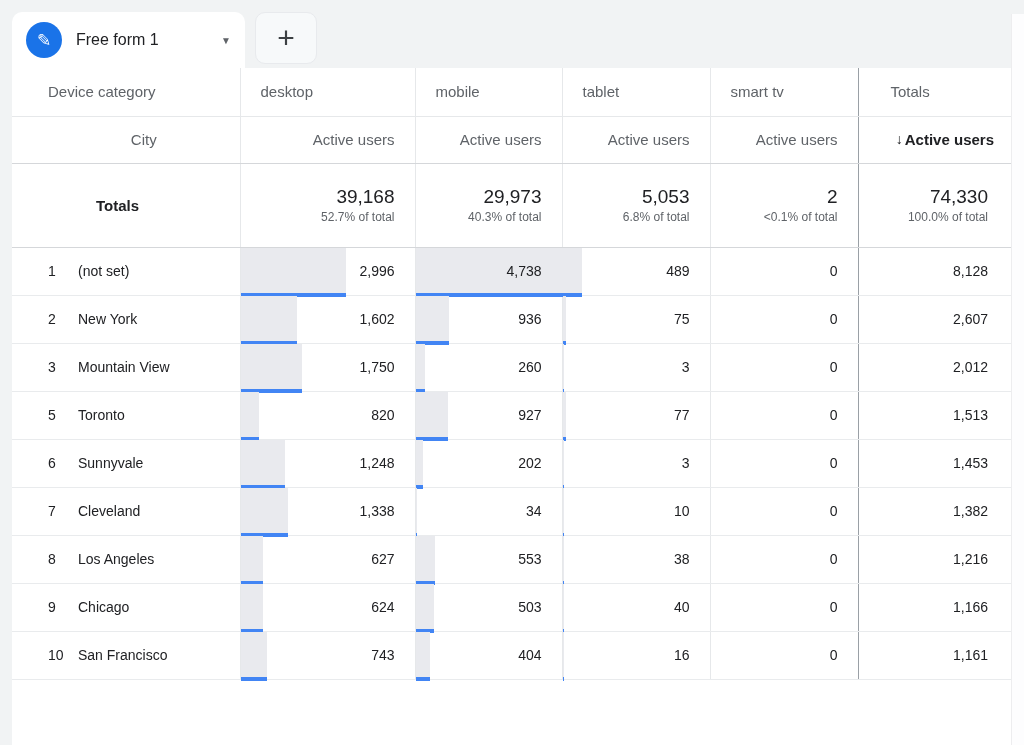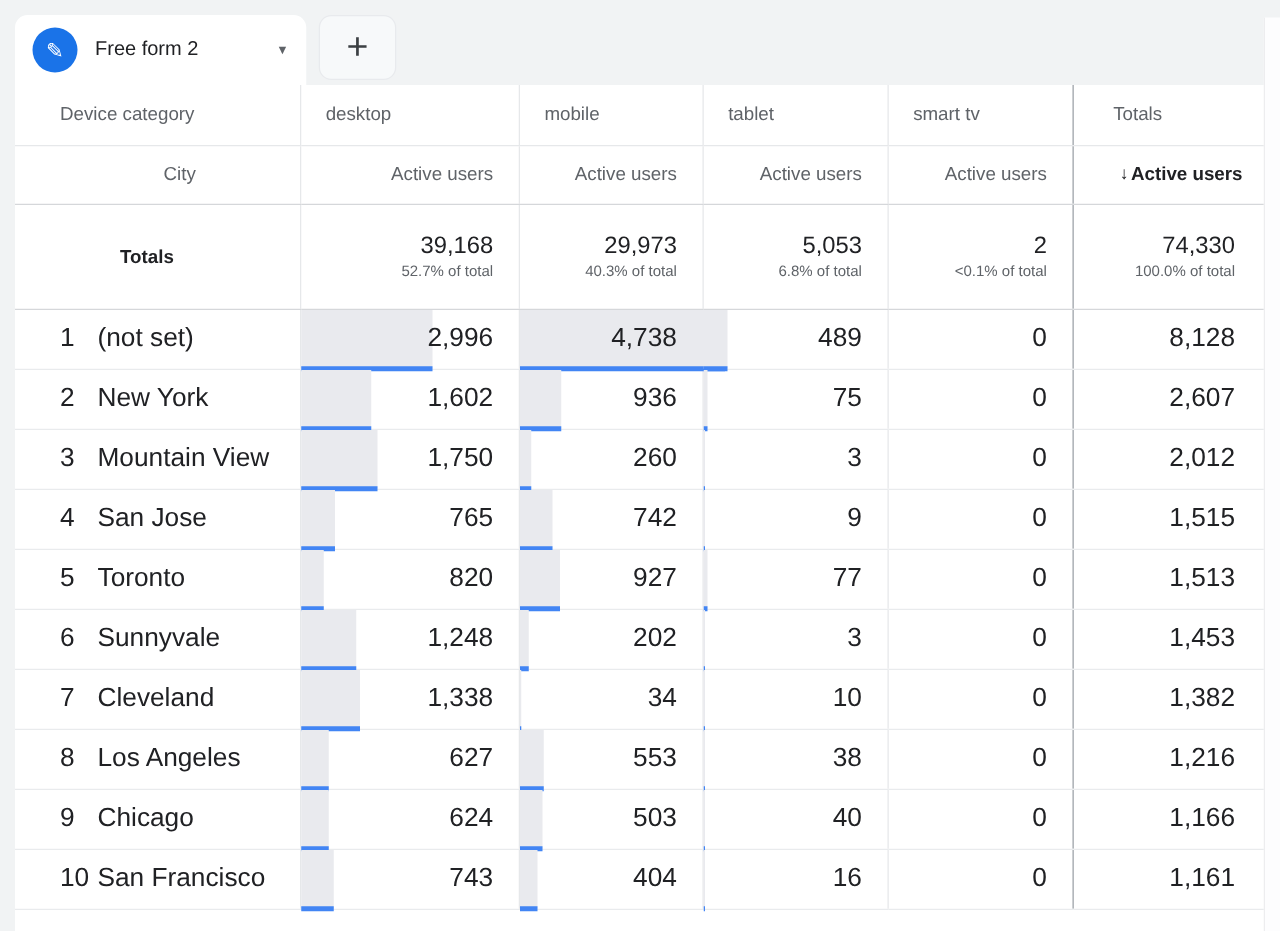--- a/index.html
+++ b/index.html
@@ -40,21 +40,21 @@
   th.collabel-totals { padding-left:32px; }
   tr.hrow2 th.metric { text-align:right; padding-right:20px; }
   tr.hrow2 th.metric-totals { text-align:right; padding-right:30px; color:#202124; font-weight:700; }
   .sort-arrow { font-size:14px; font-weight:400; margin-right:2px; position:relative; top:-1px; }
 
   tr.totalsrow td { height:84px; border-bottom:1px solid #d5d7da; }
   td.totals-label { font-weight:700; font-size:15px; padding-left:84px; }
   .total-val { font-size:19px; font-weight:500; text-align:right; color:#202124; }
   .total-pct { font-size:12px; color:#5f6368; text-align:right; margin-top:2px; }
 
-  tr.datarow td { height:48px; border-bottom:1px solid #e9ebed; font-size:21px; }
+  tr.datarow td { height:48px; border-bottom:1px solid #e9ebed; font-size:14px; }
   td.rowhead { }
   .idx { display:inline-block; padding-left:36px; width:66px; color:#202124; }
   .city { color:#202124; }
   td.num { text-align:right; padding-right:20px; }
   td.num .cellpad { position:relative; z-index:1; }
   td.num-totals { padding-right:36px; }
 
   
   .v-sep { border-left:1px solid #e6e8ea; }
   .v-sep-dark { border-left:1px solid #9aa0a6; }
@@ -67,21 +67,21 @@
   .scroll-gutter { position:absolute; top:14px; right:0; bottom:0; width:13px; background:#fdfdfe; border-left:1px solid #ededef; }
 </style>
 </head>
 <body>
 
 <div class="stage">
 
   <div class="tabstrip">
     <div class="tab">
       <span class="tab-icon-circle">✎</span>
-      <span class="tab-label">Free form 2</span>
+      <span class="tab-label">Free form 1</span>
       <span class="caret">▼</span>
     </div>
     <div class="add-tab">
       <span>+</span>
     </div>
   </div>
 
   <div class="panel">
     <table>
       <colgroup>
@@ -152,28 +152,20 @@
           </tr>
           <tr class="datarow">
             <td class="rowhead"><span class="idx">3</span><span class="city">Mountain View</span></td>
             <td class="num v-sep"><div class="bar" style="width: 61px;"></div><span class="cellpad">1,750</span></td>
             <td class="num v-sep"><div class="bar" style="width: 9px;"></div><span class="cellpad">260</span></td>
             <td class="num v-sep"><div class="bar" style="width: 1px;"></div><span class="cellpad">3</span></td>
             <td class="num v-sep"><span class="cellpad">0</span></td>
             <td class="num num-totals v-sep-dark"><span class="cellpad">2,012</span></td>
           </tr>
           <tr class="datarow">
-            <td class="rowhead"><span class="idx">4</span><span class="city">San Jose</span></td>
-            <td class="num v-sep"><div class="bar" style="width: 27px;"></div><span class="cellpad">765</span></td>
-            <td class="num v-sep"><div class="bar" style="width: 26px;"></div><span class="cellpad">742</span></td>
-            <td class="num v-sep"><div class="bar" style="width: 1px;"></div><span class="cellpad">9</span></td>
-            <td class="num v-sep"><span class="cellpad">0</span></td>
-            <td class="num num-totals v-sep-dark"><span class="cellpad">1,515</span></td>
-          </tr>
-          <tr class="datarow">
             <td class="rowhead"><span class="idx">5</span><span class="city">Toronto</span></td>
             <td class="num v-sep"><div class="bar" style="width: 18px;"></div><span class="cellpad">820</span></td>
             <td class="num v-sep"><div class="bar" style="width: 32px;"></div><span class="cellpad">927</span></td>
             <td class="num v-sep"><div class="bar" style="width: 3px;"></div><span class="cellpad">77</span></td>
             <td class="num v-sep"><span class="cellpad">0</span></td>
             <td class="num num-totals v-sep-dark"><span class="cellpad">1,513</span></td>
           </tr>
           <tr class="datarow">
             <td class="rowhead"><span class="idx">6</span><span class="city">Sunnyvale</span></td>
             <td class="num v-sep"><div class="bar" style="width: 44px;"></div><span class="cellpad">1,248</span></td>

